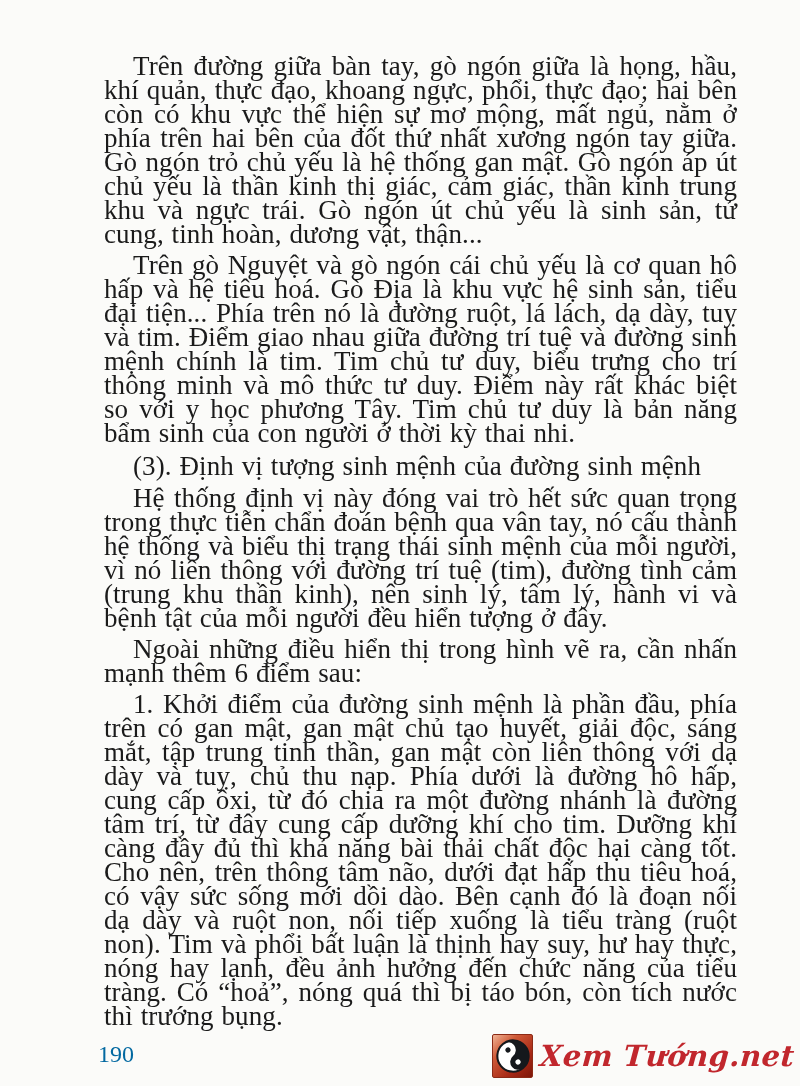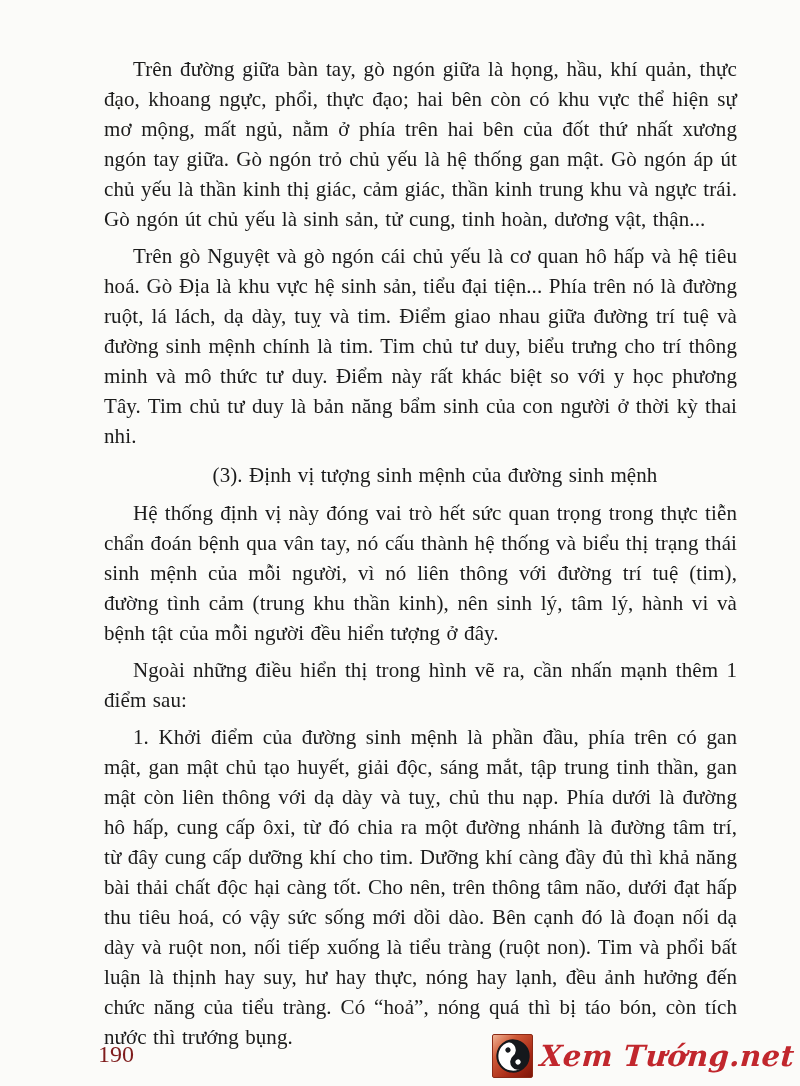--- a/index.html
+++ b/index.html
@@ -21,38 +21,38 @@
   }
   .text-block {
     position: absolute;
     top: 54px;
     left: 104px;
     width: 633px;
     text-align: justify;
   }
   .para {
     margin: 0 0 7px 0;
-    font-size: 21px;
-    line-height: 30px;
+    font-size: 27px;
+    line-height: 24px;
     text-indent: 29px;
     letter-spacing: 0.1px;
     word-spacing: 1px;
   }
   .para.heading {
     margin-top: 9px;
     margin-bottom: 8px;
-    text-align: center;
+    text-align: left;
   }
   .page-number {
     position: absolute;
     left: 98px;
     top: 1040px;
     font-size: 24px;
     line-height: 28px;
-    color: #7f1d1d;
+    color: #0369a1;
     font-family: "Liberation Serif", serif;
   }
   .watermark {
     position: absolute;
     top: 1032px;
     right: 5px;
     display: flex;
     align-items: center;
     gap: 7px;
     height: 48px;
@@ -87,21 +87,21 @@
 </head>
 <body>
 
 <div class="page">
 
   <main class="text-block">
     <p class="para">Trên đường giữa bàn tay, gò ngón giữa là họng, hầu, khí quản, thực đạo, khoang ngực, phổi, thực đạo; hai bên còn có khu vực thể hiện sự mơ mộng, mất ngủ, nằm ở phía trên hai bên của đốt thứ nhất xương ngón tay giữa. Gò ngón trỏ chủ yếu là hệ thống gan mật. Gò ngón áp út chủ yếu là thần kinh thị giác, cảm giác, thần kinh trung khu và ngực trái. Gò ngón út chủ yếu là sinh sản, tử cung, tinh hoàn, dương vật, thận...</p>
     <p class="para">Trên gò Nguyệt và gò ngón cái chủ yếu là cơ quan hô hấp và hệ tiêu hoá. Gò Địa là khu vực hệ sinh sản, tiểu đại tiện... Phía trên nó là đường ruột, lá lách, dạ dày, tuỵ và tim. Điểm giao nhau giữa đường trí tuệ và đường sinh mệnh chính là tim. Tim chủ tư duy, biểu trưng cho trí thông minh và mô thức tư duy. Điểm này rất khác biệt so với y học phương Tây. Tim chủ tư duy là bản năng bẩm sinh của con người ở thời kỳ thai nhi.</p>
     <p class="para heading">(3). Định vị tượng sinh mệnh của đường sinh mệnh</p>
     <p class="para">Hệ thống định vị này đóng vai trò hết sức quan trọng trong thực tiễn chẩn đoán bệnh qua vân tay, nó cấu thành hệ thống và biểu thị trạng thái sinh mệnh của mỗi người, vì nó liên thông với đường trí tuệ (tim), đường tình cảm (trung khu thần kinh), nên sinh lý, tâm lý, hành vi và bệnh tật của mỗi người đều hiển tượng ở đây.</p>
-    <p class="para">Ngoài những điều hiển thị trong hình vẽ ra, cần nhấn mạnh thêm 1 điểm sau:</p>
+    <p class="para">Ngoài những điều hiển thị trong hình vẽ ra, cần nhấn mạnh thêm 6 điểm sau:</p>
     <p class="para">1. Khởi điểm của đường sinh mệnh là phần đầu, phía trên có gan mật, gan mật chủ tạo huyết, giải độc, sáng mắt, tập trung tinh thần, gan mật còn liên thông với dạ dày và tuỵ, chủ thu nạp. Phía dưới là đường hô hấp, cung cấp ôxi, từ đó chia ra một đường nhánh là đường tâm trí, từ đây cung cấp dưỡng khí cho tim. Dưỡng khí càng đầy đủ thì khả năng bài thải chất độc hại càng tốt. Cho nên, trên thông tâm não, dưới đạt hấp thu tiêu hoá, có vậy sức sống mới dồi dào. Bên cạnh đó là đoạn nối dạ dày và ruột non, nối tiếp xuống là tiểu tràng (ruột non). Tim và phổi bất luận là thịnh hay suy, hư hay thực, nóng hay lạnh, đều ảnh hưởng đến chức năng của tiểu tràng. Có “hoả”, nóng quá thì bị táo bón, còn tích nước thì trướng bụng.</p>
   </main>
 
   <div class="page-number">190</div>
 
   <div class="watermark">
     <span class="yinyang-box">
       <svg viewBox="0 0 100 100" width="34" height="34" aria-hidden="true">
         <g transform="rotate(-40 50 50)">
           <circle cx="50" cy="50" r="46" fill="#ffffff" stroke="#15181c" stroke-width="6"></circle>

